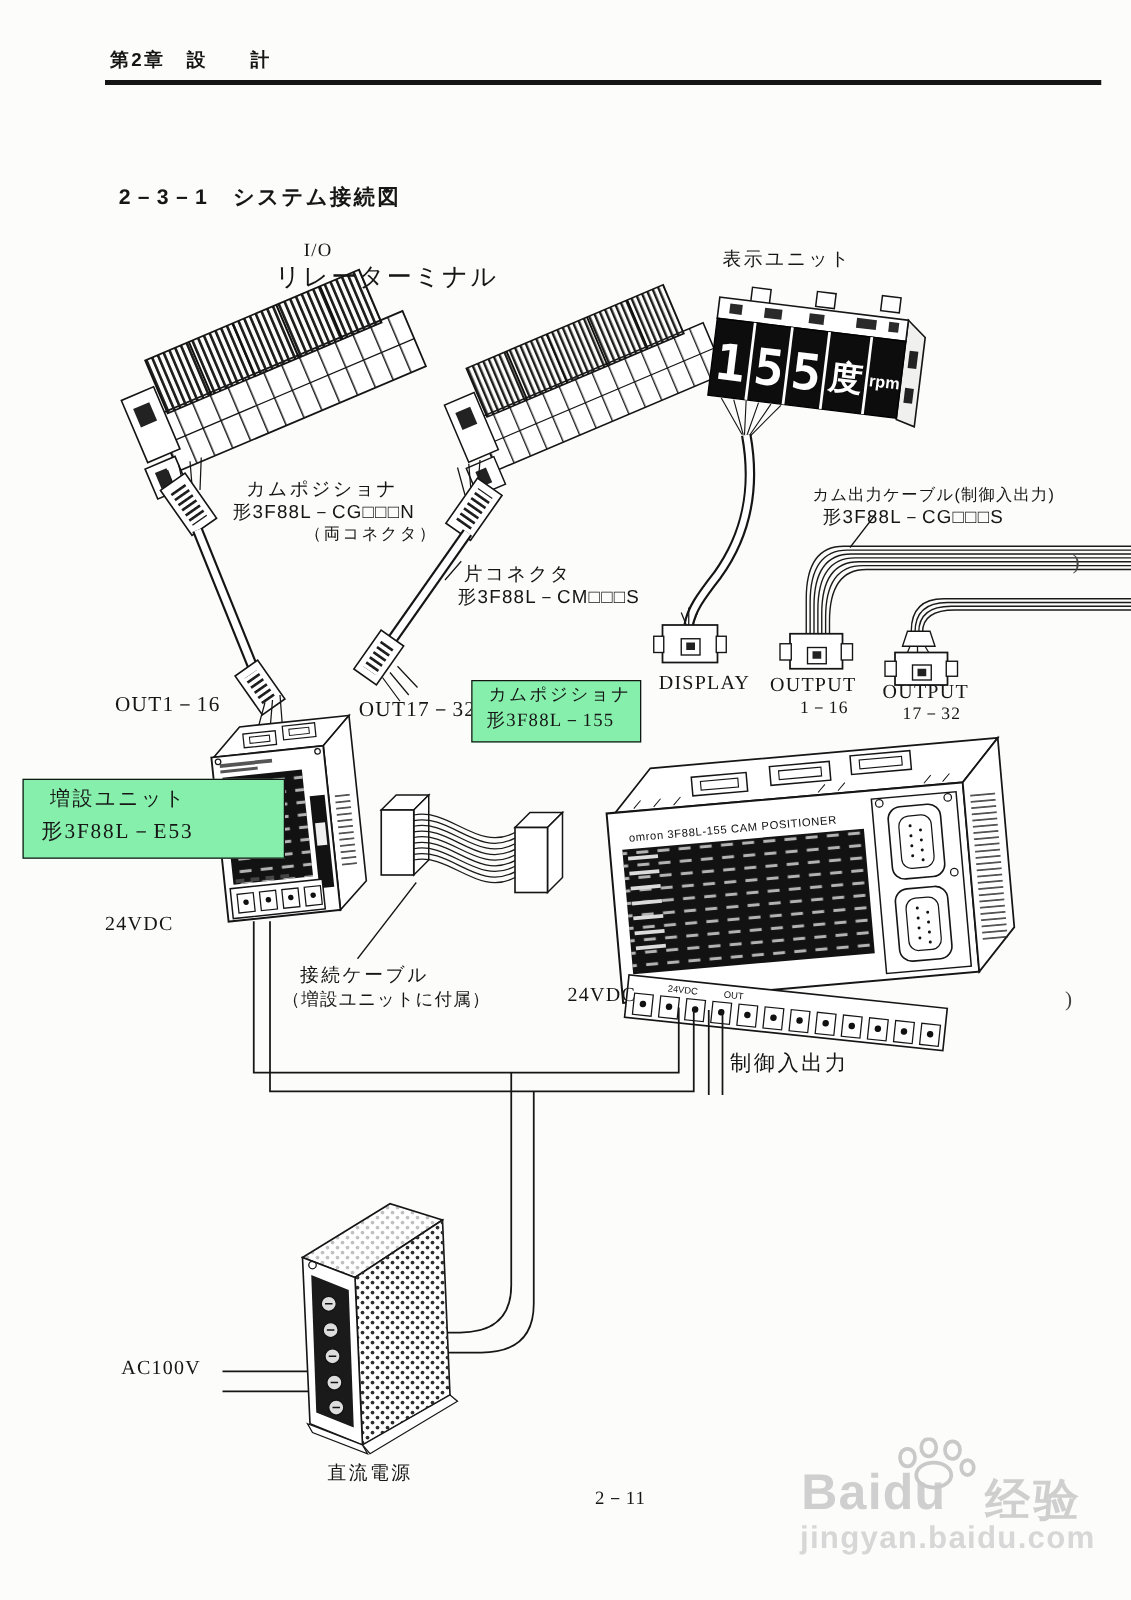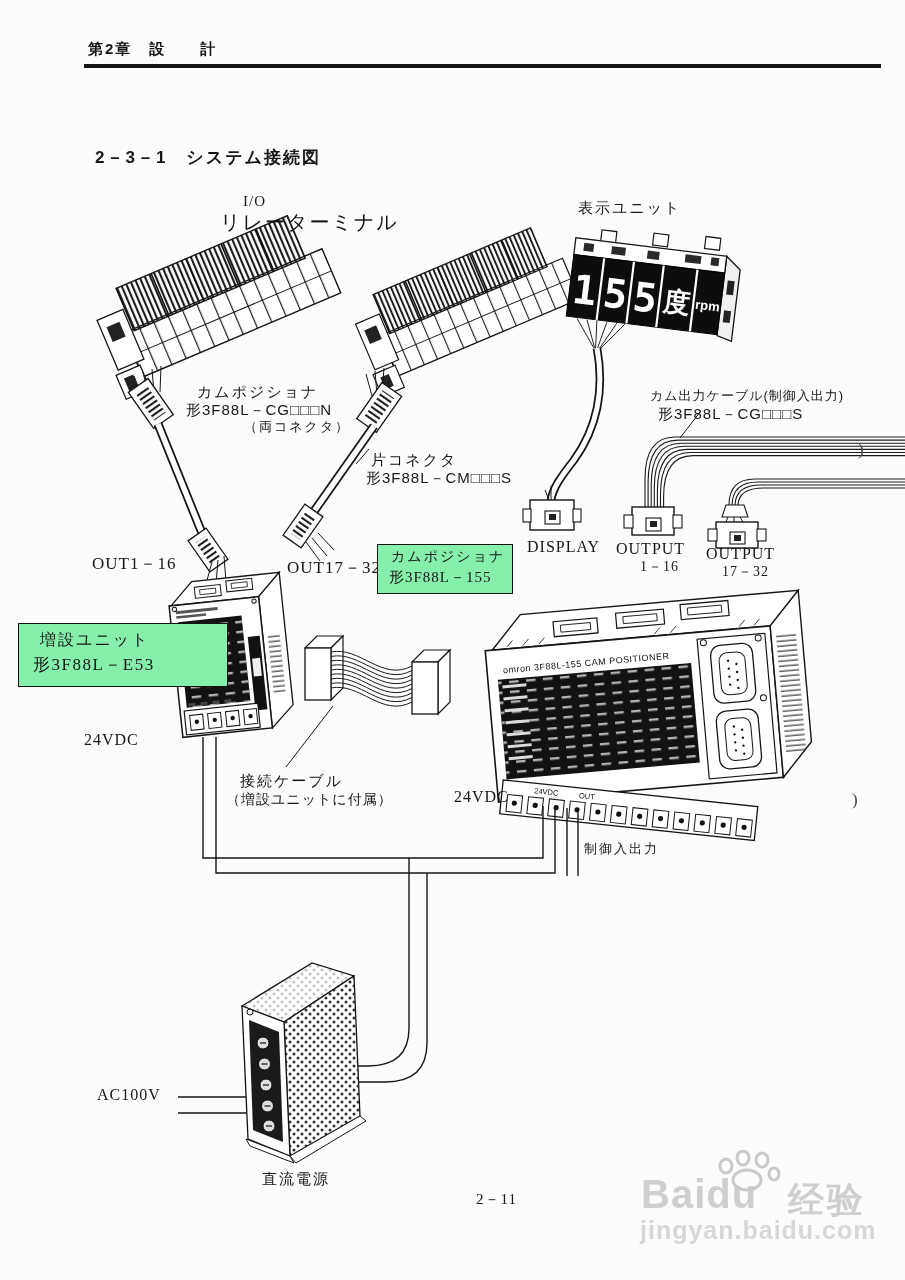--- a/index.html
+++ b/index.html
@@ -364,21 +364,21 @@
 
   <div class="obox" style="left:18px;top:623px;width:208px;height:62px;">
     <div class="lbl jp" style="left:21px;top:7px;font-size:16px;">増設ユニット</div>
     <div class="lbl" style="left:14px;top:31px;font-size:17px;letter-spacing:1.5px;">形3F88L－E53</div>
   </div>
 
   <div class="lbl serif" style="left:84px;top:731px;font-size:16px;">24VDC</div>
   <div class="lbl jp" style="left:240px;top:772px;font-size:15px;">接続ケーブル</div>
   <div class="lbl jp" style="left:226px;top:791px;font-size:14px;letter-spacing:1px;">（増設ユニットに付属）</div>
   <div class="lbl serif" style="left:454px;top:788px;font-size:16px;">24VDC</div>
-  <div class="lbl jp" style="left:584px;top:841px;font-size:13px;">制御入出力</div>
+  <div class="lbl jp" style="left:584px;top:841px;font-size:17px;">制御入出力</div>
 
   <div class="lbl serif" style="left:97px;top:1086px;font-size:16px;">AC100V</div>
   <div class="lbl jp" style="left:262px;top:1170px;font-size:15px;">直流電源</div>
 
   <div class="lbl serif" style="left:432px;top:1191px;font-size:15px;margin-left:44px;">2－11</div>
 
   <div class="paren" style="left:858px;top:440px;font-size:17px;">)</div>
   <div class="paren" style="left:852px;top:790px;font-size:17px;">)</div>
 
   <div class="wm" style="left:641px;top:1172px;font-size:40px;letter-spacing:1px;">Baidu</div>

